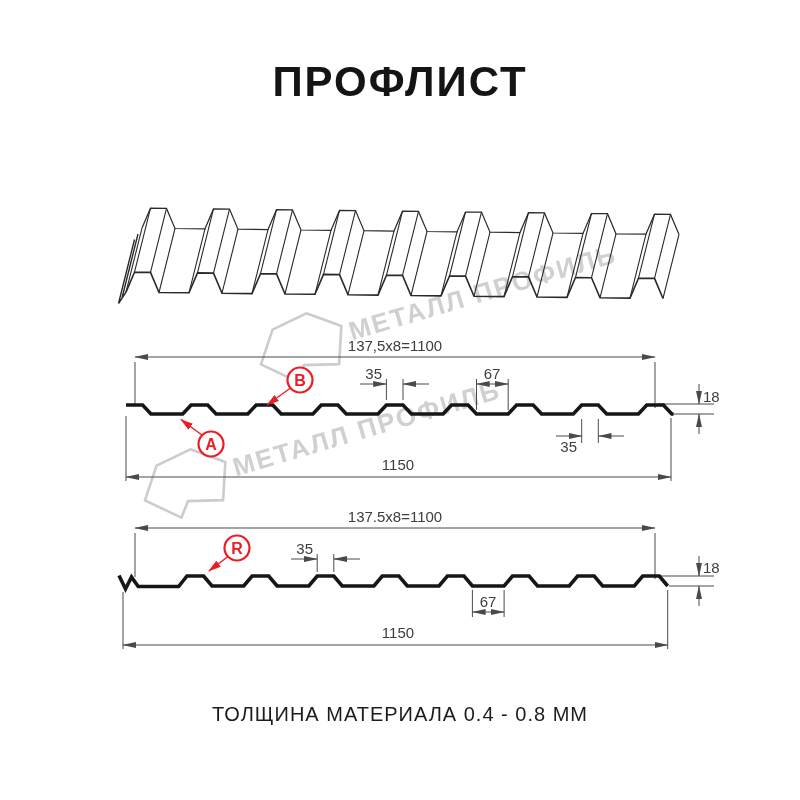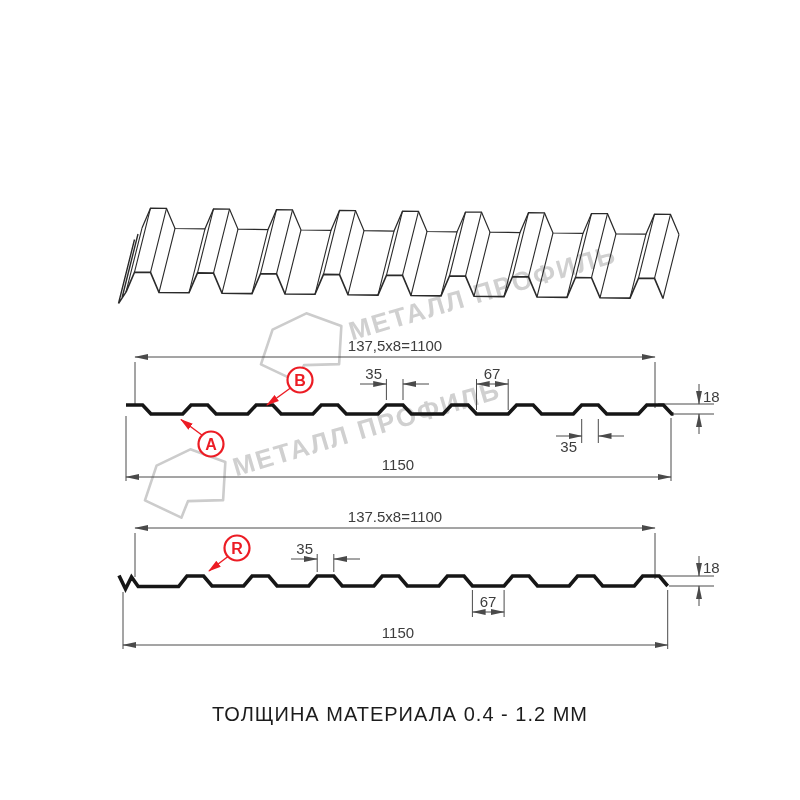--- a/index.html
+++ b/index.html
@@ -15,20 +15,21 @@
   .dim-text{font-family:"Liberation Sans",sans-serif;font-size:15px;fill:#3d3d3d;}
   .marker-text{font-family:"Liberation Sans",sans-serif;font-size:16px;font-weight:bold;fill:#ec1c24;}
   .wm-text{font-family:"Liberation Sans",sans-serif;font-size:26px;font-weight:bold;
            letter-spacing:2px;fill:#d0d0d0;}
 </style>
 </head>
 <body>
 
 <div class="canvas">
 
+  <div class="title">ПРОФЛИСТ</div>
 
   <svg width="800" height="800" viewBox="0 0 800 800">
     <defs>
       <marker id="mA" markerWidth="14" markerHeight="8" refX="13.2" refY="4" orient="auto-start-reverse" markerUnits="userSpaceOnUse">
         <path d="M0,1 L14,4 L0,7 Z" fill="#4a4a4a"></path>
       </marker>
       <marker id="mR" markerWidth="13" markerHeight="9" refX="12" refY="4.5" orient="auto" markerUnits="userSpaceOnUse">
         <path d="M0,0.8 L13,4.5 L0,8.2 Z" fill="#ec1c24"></path>
       </marker>
     </defs>
@@ -114,14 +115,14 @@
       <text class="dim-text" x="703" y="573" text-anchor="start">18</text>
 
       <g>
         <line x1="228" y1="556.5" x2="209" y2="571" stroke="#ec1c24" stroke-width="1.4" marker-end="url(#mR)"></line>
         <circle cx="237" cy="548" r="12.5" fill="#ffffff" stroke="#ec1c24" stroke-width="2.2"></circle>
         <text class="marker-text" x="237" y="553.5" text-anchor="middle">R</text>
       </g>
     </g>
   </svg>
 
-  <div class="footer">ТОЛЩИНА МАТЕРИАЛА 0.4 - 1.2 ММ</div>
+  <div class="footer">ТОЛЩИНА МАТЕРИАЛА 0.4 - 0.8 ММ</div>
 </div>
 
 </body></html>

